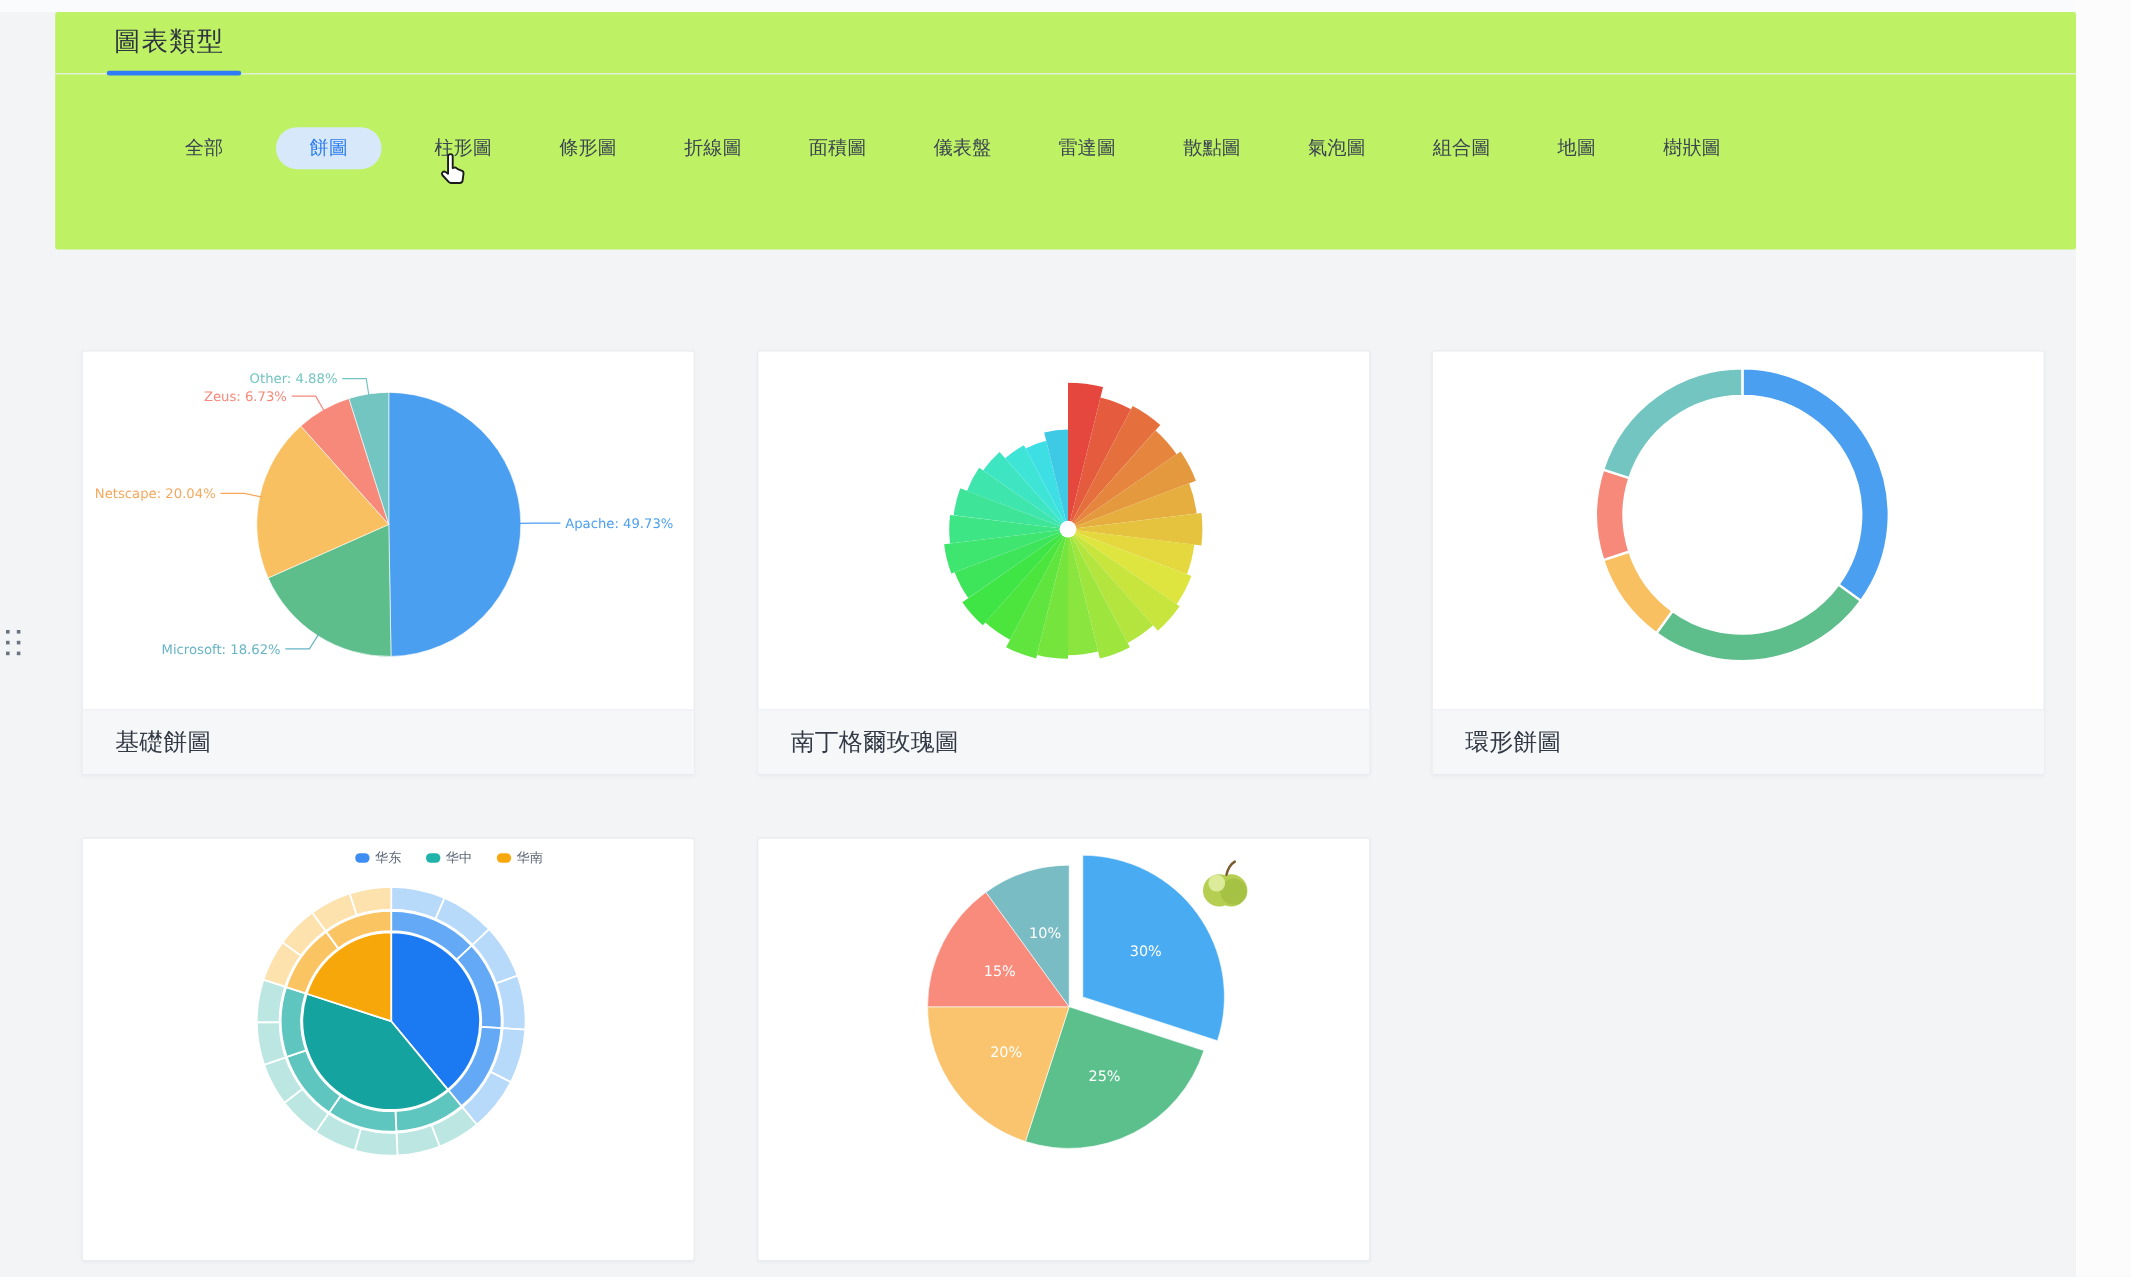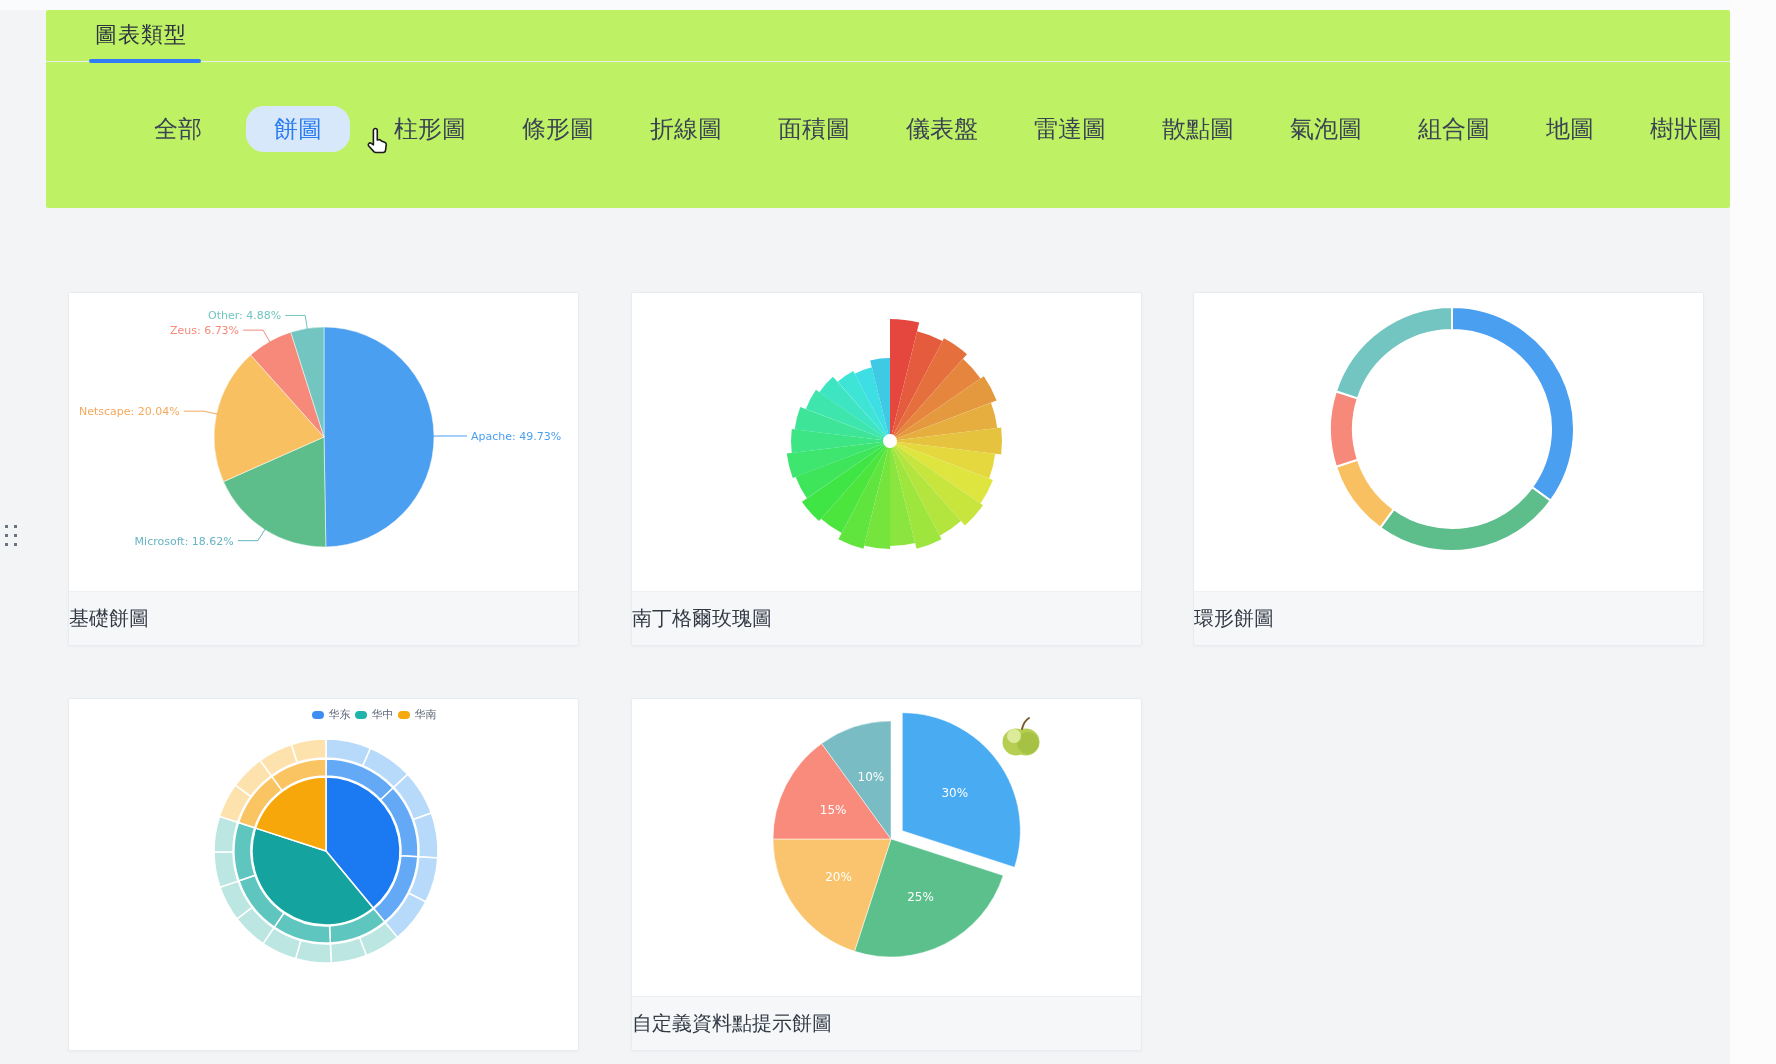--- a/index.html
+++ b/index.html
@@ -13,35 +13,35 @@
     background:#bef264; border-radius:2px; }
   .panel-header { position:relative; height:52px; border-bottom:1px solid #ebedf1; }
   .page-title { position:absolute; left:49px; top:10px; font-size:22px; font-weight:500;
     color:#2e3440; letter-spacing:1px; }
   .title-underline { position:absolute; left:43px; bottom:-2px; width:112px; height:4px;
     background:#2f7cf6; border-radius:2px; }
 
   .tabs-row { position:absolute; left:96px; display:flex; align-items:center; gap:32px; }
   .tabs-row.r1 { top:96px; }
   .tabs-row.r2 { top:146px; }
-  .tab { font-size:24px; color:#3b4453; padding:7px 12px; cursor:pointer; white-space:nowrap; }
+  .tab { font-size:16px; color:#3b4453; padding:7px 12px; cursor:pointer; white-space:nowrap; }
   .tab.selected { background:#d8e8fb; color:#2b7cf0; border-radius:18px; padding:7px 28px; }
 
   .card { position:absolute; width:511px; background:#ffffff; border:1px solid #e8ebf0;
     border-radius:2px; box-shadow:0 1px 3px rgba(30,40,60,0.03); }
   .card .chart-area { position:relative; width:509px; }
   .card .card-footer { position:absolute; left:0; bottom:0; width:509px; height:54px;
     background:#f6f7f9; border-top:1px solid #eef0f4; display:flex; align-items:center; }
-  .card-title { font-size:20px; color:#333a45; }
+  .card-title { margin-left:27px; font-size:20px; color:#333a45; }
 
   svg { display:block; font-family:"DejaVu Sans","Liberation Sans",sans-serif; }
   svg text { font-family:"DejaVu Sans","Liberation Sans",sans-serif; }
 
   .legend { position:absolute; left:0; top:8px; width:610px; display:flex;
-    justify-content:center; gap:4px; z-index:2; }
+    justify-content:center; gap:20px; z-index:2; }
   .lg-item { display:flex; align-items:center; gap:5px; font-size:11px; color:#5a6475; cursor:pointer; }
   .lg-dot { width:12px; height:8px; border-radius:4px; display:inline-block; }
 
   .drag-handle { position:absolute; left:5px; top:525px; width:14px; height:24px;
     display:grid; grid-template-columns:3px 3px; grid-template-rows:3px 3px 3px;
     column-gap:6px; row-gap:6px; cursor:grab; }
   .drag-handle i { background:#6b7280; display:block; }
 
   .cursor { position:absolute; left:363px; top:126px; z-index:10; pointer-events:none; }
 </style>
@@ -229,16 +229,13 @@
         <text x="238.9447970650659" y="82.27643209244454" fill="#ffffff" font-size="12" text-anchor="middle">10%</text>
         <g transform="translate(389,42)">
           <circle cx="-5" cy="1" r="13.5" fill="#b6cf53"></circle>
           <circle cx="5" cy="1" r="13.5" fill="#b6cf53"></circle>
           <circle cx="7" cy="2" r="11" fill="#9fbd3f" opacity="0.75"></circle>
           <circle cx="-7" cy="-5" r="7" fill="#e0eda2" opacity="0.9"></circle>
           <path d="M1,-12 Q3,-20 8,-23" stroke="#7a5a2f" stroke-width="2" fill="none" stroke-linecap="round"></path>
         </g>
       </svg>
   </div>
-  <div class="card-footer">
-    <span class="card-title">自定義資料點提示餅圖</span>
-  </div>
 </div>
 
 </body></html>

